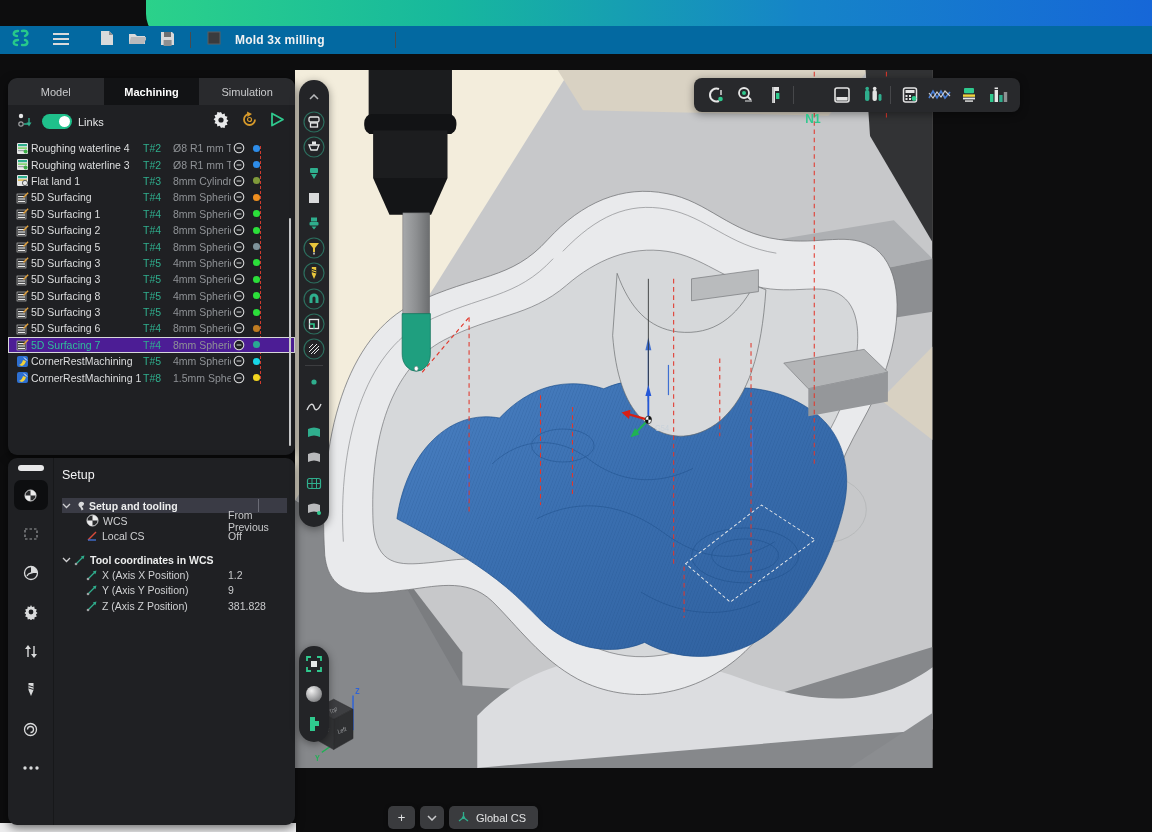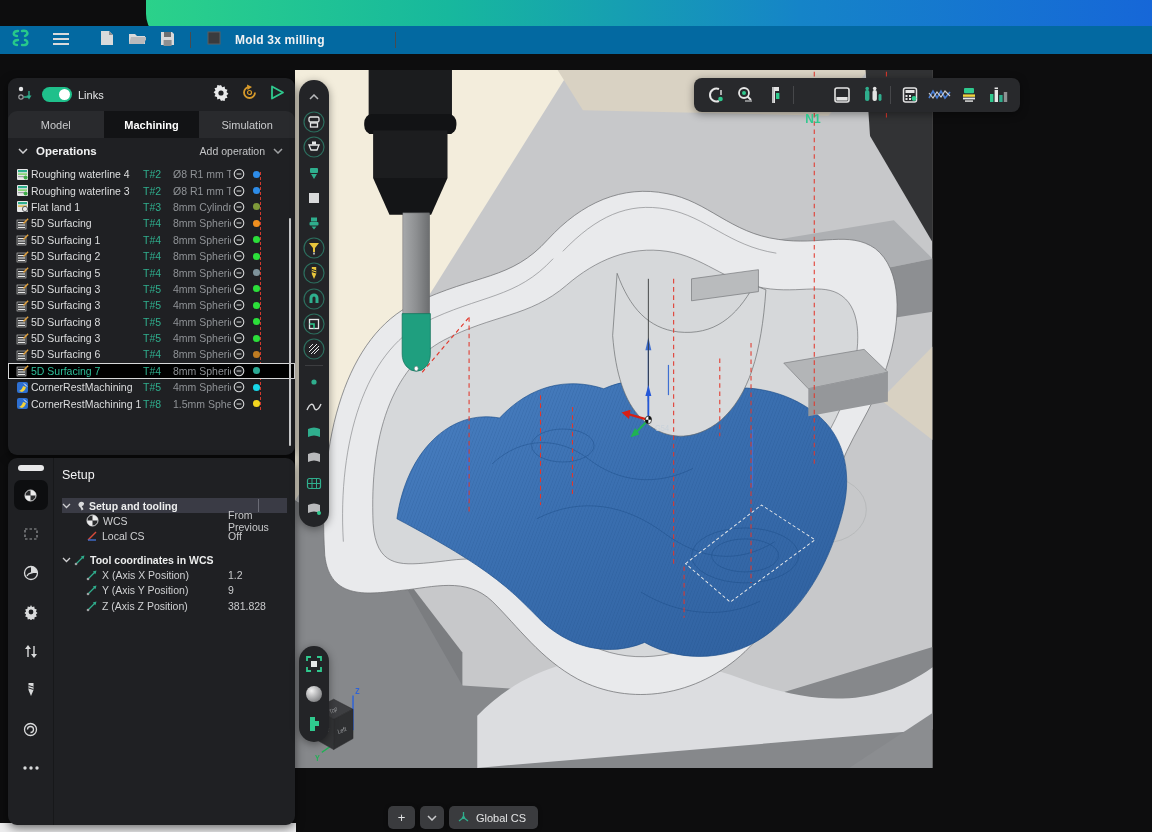--- a/index.html
+++ b/index.html
@@ -50,21 +50,21 @@
   #op-redline { position:absolute; left:252px; top:6px; height:238px;
     border-left:1.5px dashed #d23a2e; }
   .op-row { position:relative; height:16.4px; display:flex; align-items:center;
     font-size:10.5px; cursor:pointer; padding-left:8px; }
   .op-row .ic { width:15px; height:13px; display:inline-flex; }
   .op-name { width:112px; color:#dcddde; white-space:nowrap; overflow:hidden; }
   .op-tool { width:30px; color:#2fae8d; }
   .op-desc { width:58px; color:#8f9296; white-space:nowrap; overflow:hidden; }
   .op-state { width:16px; display:inline-flex; justify-content:center; position:relative; z-index:2;}
   .op-dot { width:7px; height:7px; border-radius:50%; margin-left:6px; }
-  .op-row.sel { background:#000000; outline:1px solid #d7d8d9; outline-offset:-1px; }
+  .op-row.sel { background:#4c1d95; outline:1px solid #d7d8d9; outline-offset:-1px; }
   .op-row.sel .op-name { color:#2fbf9a; }
   #op-scroll { position:absolute; right:4px; top:140px; width:2px; height:228px; background:#c7c8c9; border-radius:2px;}
 
   
   #setup-rail { position:absolute; left:0; top:0; bottom:0; width:46px;
     border-right:1px solid #17181a; display:flex; flex-direction:column; align-items:center; }
   #rail-handle { width:26px; height:6px; border-radius:3px; background:#e8e8e9; margin-top:7px; }
   .rail-ic { width:34px; height:30px; display:flex; align-items:center; justify-content:center;
     color:#b9babc; margin-top:9px; cursor:pointer; font-size:15px; }
   .rail-ic.sel { background:#0d0e10; border-radius:7px; }
@@ -304,20 +304,25 @@
   <span class="tb-ic">
     <svg width="14" height="14">
         <rect x="1" y="1" width="12" height="12" fill="#3a3b3e" stroke="#5c5e61"></rect>
       </svg>
   </span>
   <span id="project-title">Mold 3x milling</span>
   <span class="sep" style="margin-left:70px"></span>
 </div>
 
 <div id="ops-card" class="card">
+  <div id="tab-row">
+    <div class="tab">Model</div>
+    <div class="tab active">Machining</div>
+    <div class="tab">Simulation</div>
+  </div>
   <div id="links-row">
     <span class="ic">
       <svg width="16" height="14">
           <circle cx="3" cy="3" r="2.2" fill="#e6e7e8"></circle>
           <circle cx="3" cy="11" r="2.2" fill="none" stroke="#9fa1a3" stroke-width="1.2"></circle>
           <path d="M6,11 h5 v-6" fill="none" stroke="#2fae8d" stroke-width="1.4"></path>
           <polygon points="8.5,9.5 13.5,9.5 11,13.5" fill="#2fae8d"></polygon>
         </svg>
     </span>
     <span id="toggle">
@@ -336,39 +341,20 @@
             <path d="M14,8.5 A5.5,5.5 0 1 1 8.5,3" fill="none" stroke="#d79a2b" stroke-width="1.8"></path>
             <polygon points="6,0.5 11,3 6.5,6" fill="#d79a2b"></polygon>
             <circle cx="8.5" cy="8.5" r="2" fill="none" stroke="#d79a2b" stroke-width="1.2"></circle>
           </svg>
       </span>
       <span>
         <svg width="15" height="15">
             <polygon points="2,1.5 13,7.5 2,13.5" fill="none" stroke="#2fc98e" stroke-width="1.8" stroke-linejoin="round"></polygon>
           </svg>
       </span>
-    </span>
-  </div>
-  <div id="tab-row">
-    <div class="tab">Model</div>
-    <div class="tab active">Machining</div>
-    <div class="tab">Simulation</div>
-  </div>
-  <div id="ops-hdr">
-    <span class="chev">
-      <svg width="10" height="6">
-          <polyline points="1,1 5,5 9,1" fill="none" stroke="#cfcfd1" stroke-width="1.5"></polyline>
-        </svg>
-    </span>
-    <span id="ops-title">Operations</span>
-    <span id="add-op">Add operation</span>
-    <span id="add-op-chev" class="chev">
-      <svg width="10" height="6">
-          <polyline points="1,1 5,5 9,1" fill="none" stroke="#9fa1a3" stroke-width="1.5"></polyline>
-        </svg>
     </span>
   </div>
   <div id="op-list">
     <div id="op-redline"></div>
   <div class="op-row">
         <span class="ic">
           <svg width="13" height="13">
             <rect x="1" y="1" width="11" height="11" rx="1" fill="#e8e8e8"></rect>
             <rect x="2" y="2" width="9" height="2.2" fill="#2fae8d"></rect>
             <rect x="2" y="5.4" width="9" height="1.4" fill="#6fcf5a"></rect>

